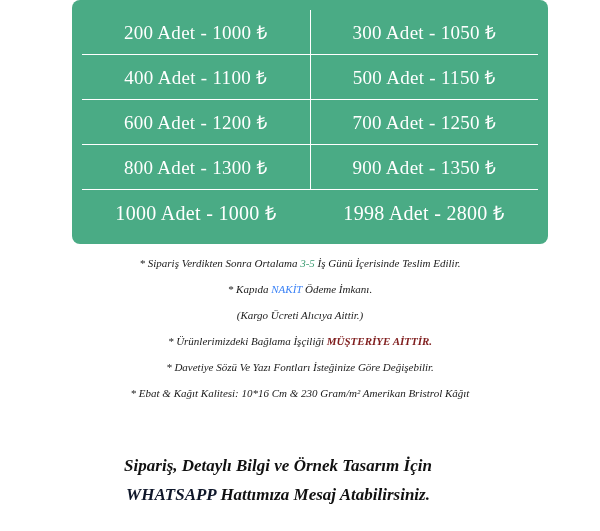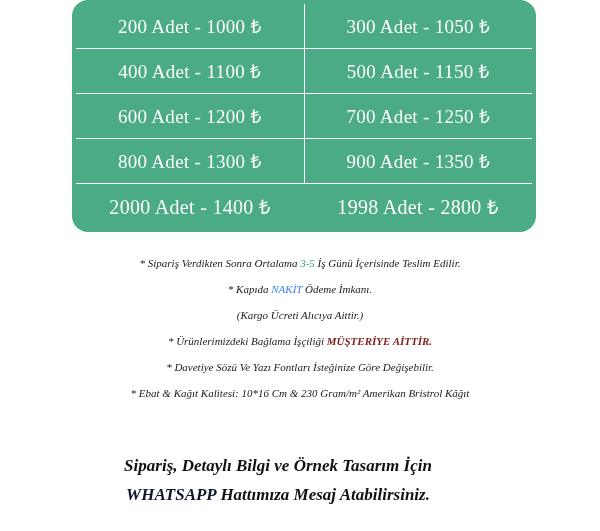--- a/index.html
+++ b/index.html
@@ -21,23 +21,23 @@
     box-sizing: border-box;
   }
 
   
   .price-card {
     position: absolute;
     left: 72px;
     top: 0px;
     width: 456px;
     background: #4aab85;
-    border-radius: 16px;
+    border-radius: 8px;
     overflow: hidden;
-    padding: 4px;
+    padding: 10px;
   }
   .price-row {
     display: flex;
     height: 44px;
     border-bottom: 1px solid #ffffff;
   }
   .price-row:last-child {
     border-bottom: none;
   }
   .price-cell {
@@ -136,21 +136,21 @@
       <div class="price-cell left">600 Adet - 1200 ₺</div>
       <div class="price-cell right">700 Adet - 1250 ₺</div>
     </div>
 
     <div class="price-row">
       <div class="price-cell left">800 Adet - 1300 ₺</div>
       <div class="price-cell right">900 Adet - 1350 ₺</div>
     </div>
 
     <div class="price-row wide">
-      <div class="price-cell left">2000 Adet - 1400 ₺</div>
+      <div class="price-cell left">1000 Adet - 1000 ₺</div>
       <div class="price-cell right">1998 Adet - 2800 ₺</div>
     </div>
 
   </div>
 
   <div class="notes">
 
     <p class="note"><span>* Sipariş Verdikten Sonra Ortalama </span><span class="hl-green">3-5</span><span> İş Günü İçerisinde Teslim Edilir.</span></p>
 
     <p class="note"><span>* Kapıda </span><span class="hl-red-plain">NAKİT</span><span> Ödeme İmkanı.</span></p>

